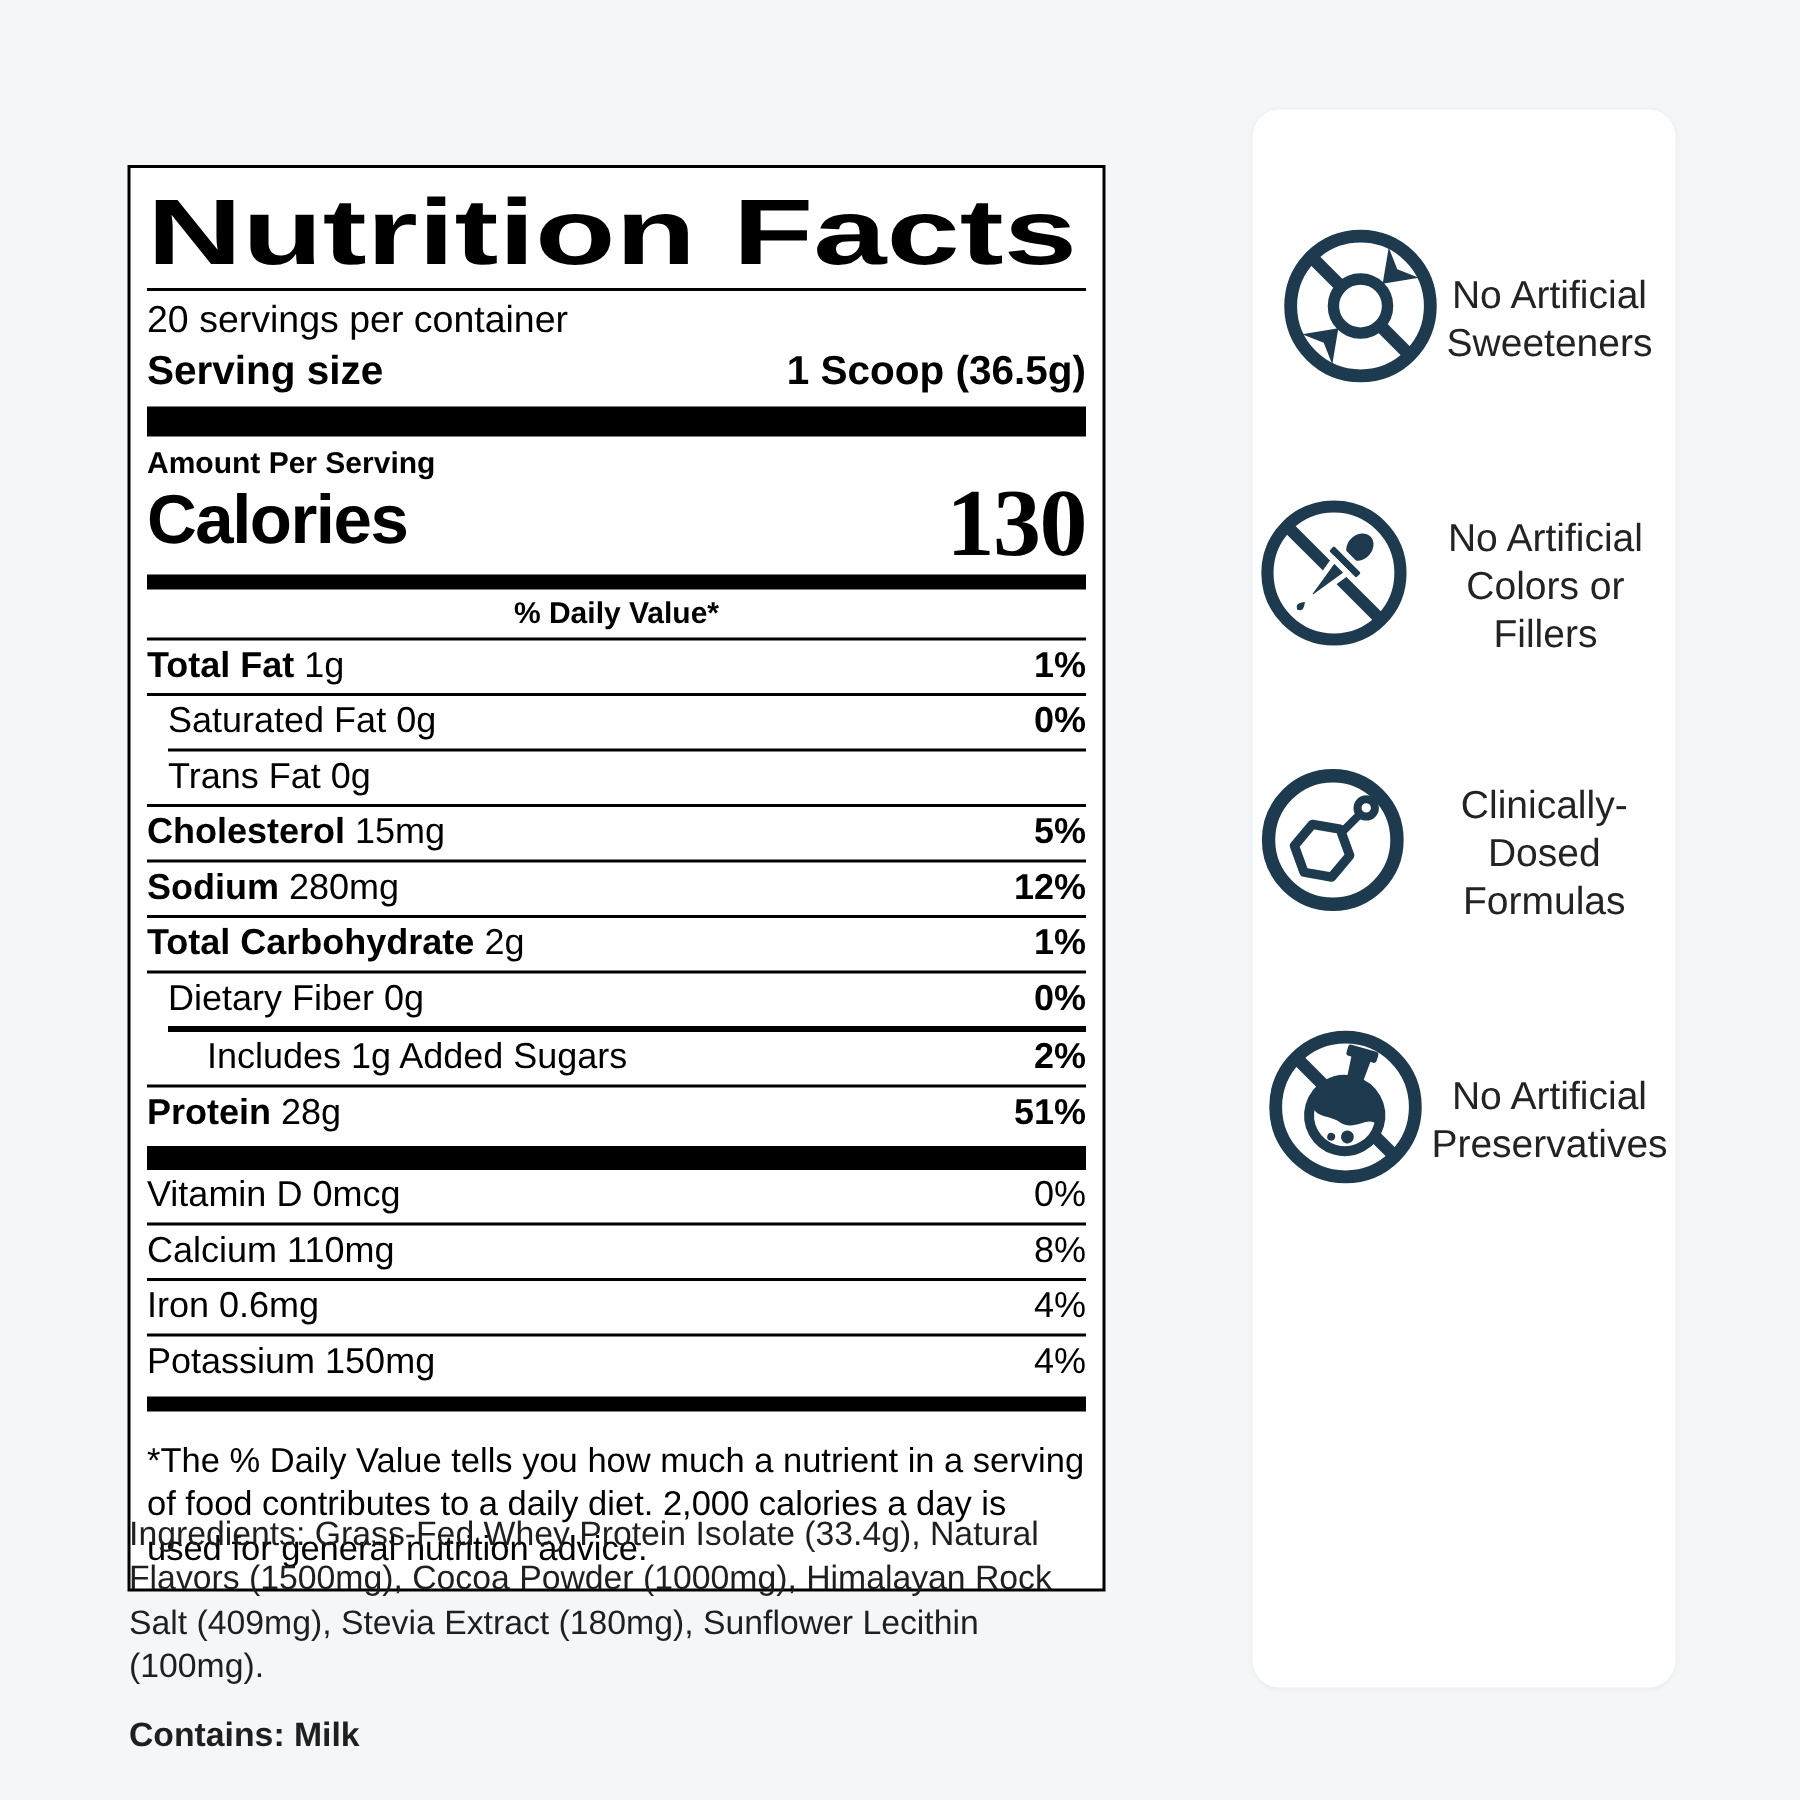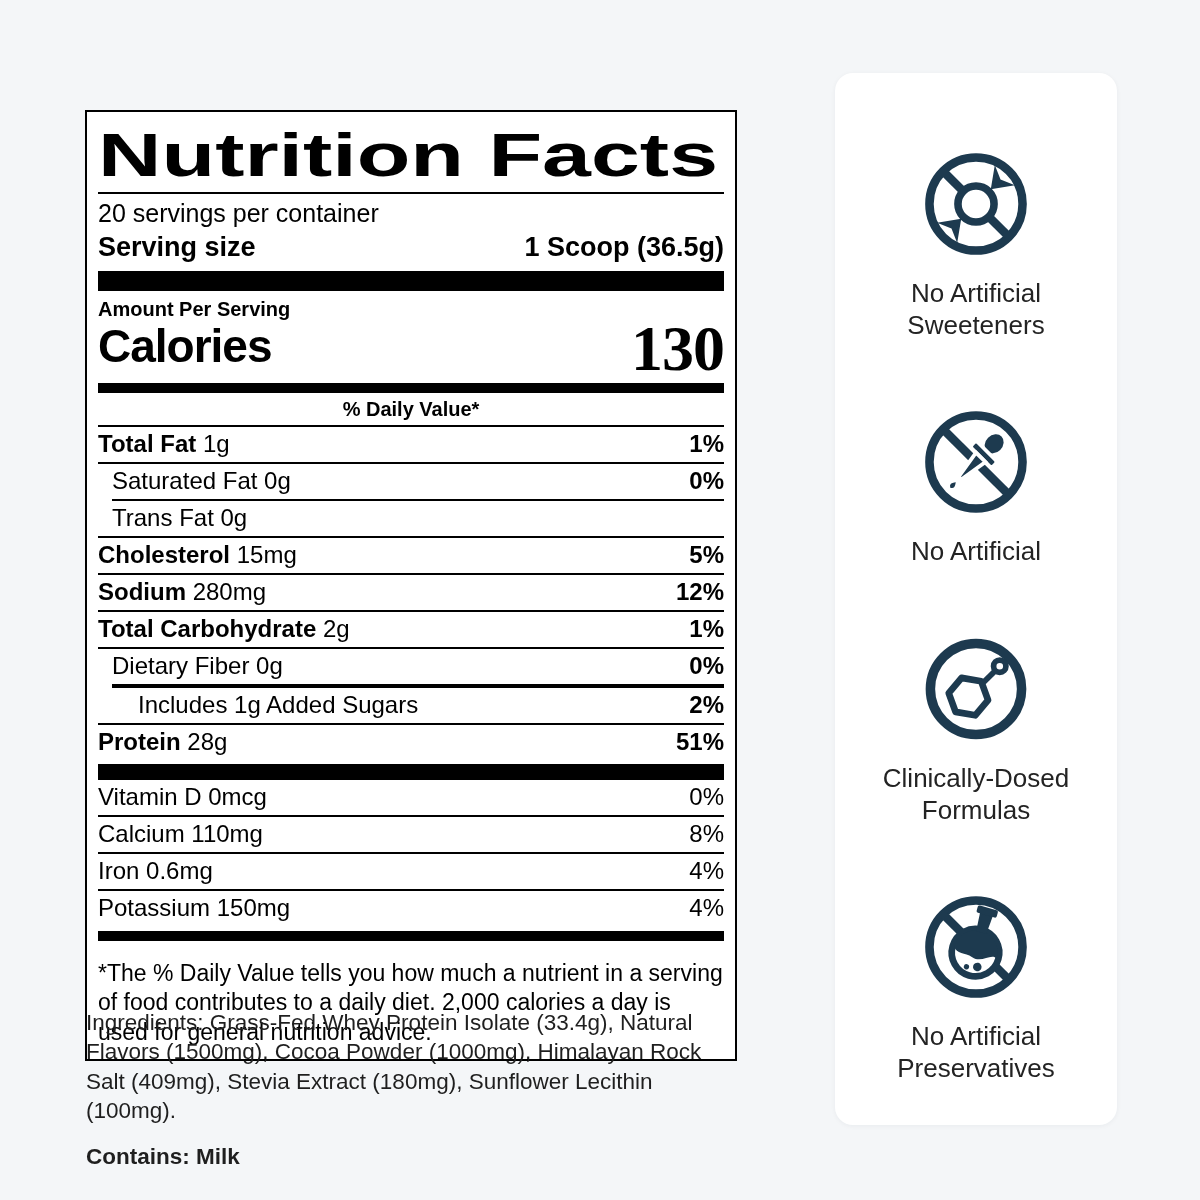--- a/index.html
+++ b/index.html
@@ -43,21 +43,21 @@
   }
   .contains-line{margin-top:17px;font-weight:bold;}
   
   .badge-card{
     position:absolute;left:835px;top:73px;width:282px;height:1052px;
     box-sizing:border-box;background:#fff;border-radius:18px;
     box-shadow:0 1px 5px rgba(20,40,60,.05);
     display:flex;flex-direction:column;align-items:center;
     padding-top:74px;gap:64px;
   }
-  .badge{display:flex;flex-direction:column;align-items:center;}
+  .badge{display:flex;flex-direction:row;align-items:center;}
   .badge svg{width:114px;height:114px;display:block;}
   .badge-cap{margin-top:16px;font-size:26px;line-height:1.24;color:#232323;text-align:center;}
 </style>
 </head>
 <body style="background: rgb(244, 246, 248);">
 
 <div class="nf-label">
   <svg class="nf-title-svg" width="626" height="68" viewBox="0 0 626 68">
     <text x="0" y="56" font-size="62" font-weight="900" fill="#000" textLength="620" lengthAdjust="spacingAndGlyphs">Nutrition Facts</text>
   </svg>
@@ -179,20 +179,21 @@
         <g fill="#1d3a4f" stroke="#ffffff" stroke-width="4">
           <ellipse cx="60" cy="33" rx="11" ry="13"></ellipse>
           <rect x="44" y="44" width="32" height="9" rx="3"></rect>
           <path d="M53 53 L67 53 L62 84 L58 84 Z"></path>
           <path d="M60 87 C65.5 93.5 66.5 97.5 60 100.5 C53.5 97.5 54.5 93.5 60 87 Z"></path>
         </g>
       </g>
     </svg>
     <div class="badge-cap">
       <div>No Artificial</div>
+      <div>Colors or Fillers</div>
     </div>
   </div>
 
   <div class="badge">
     <svg viewBox="0 0 120 120" fill="none" stroke="#1d3a4f">
       <circle cx="60" cy="60" r="48" stroke-width="10"></circle>
       <polygon points="72.7,71.6 59.2,87.7 38.5,84.1 31.3,64.3 44.8,48.3 65.5,51.9" stroke-width="7" stroke-linejoin="round"></polygon>
       <line x1="68" y1="53" x2="80" y2="41" stroke-width="6"></line>
       <circle cx="85" cy="36" r="6.5" stroke-width="6"></circle>
     </svg>

